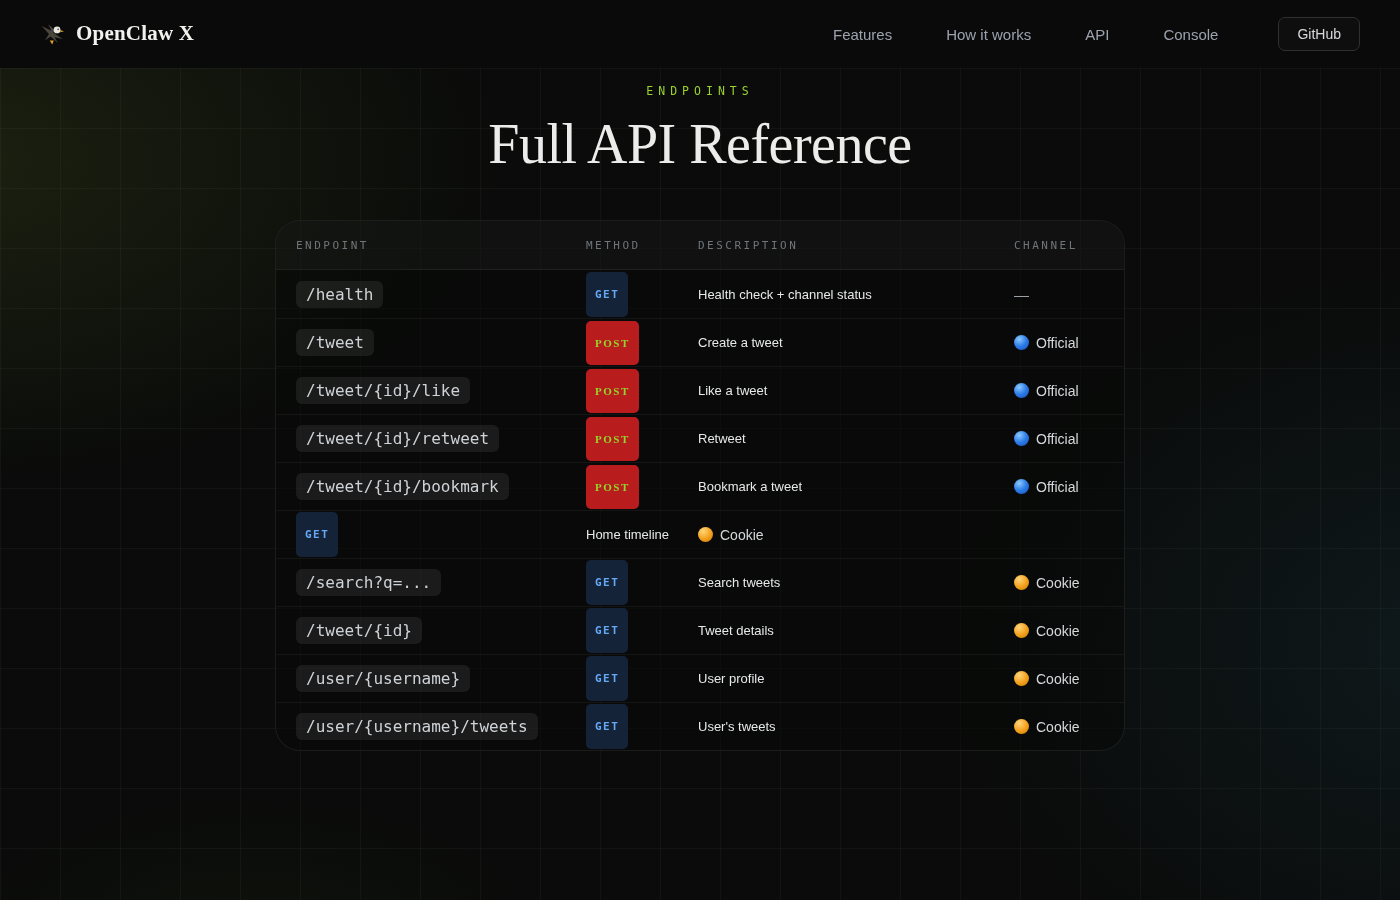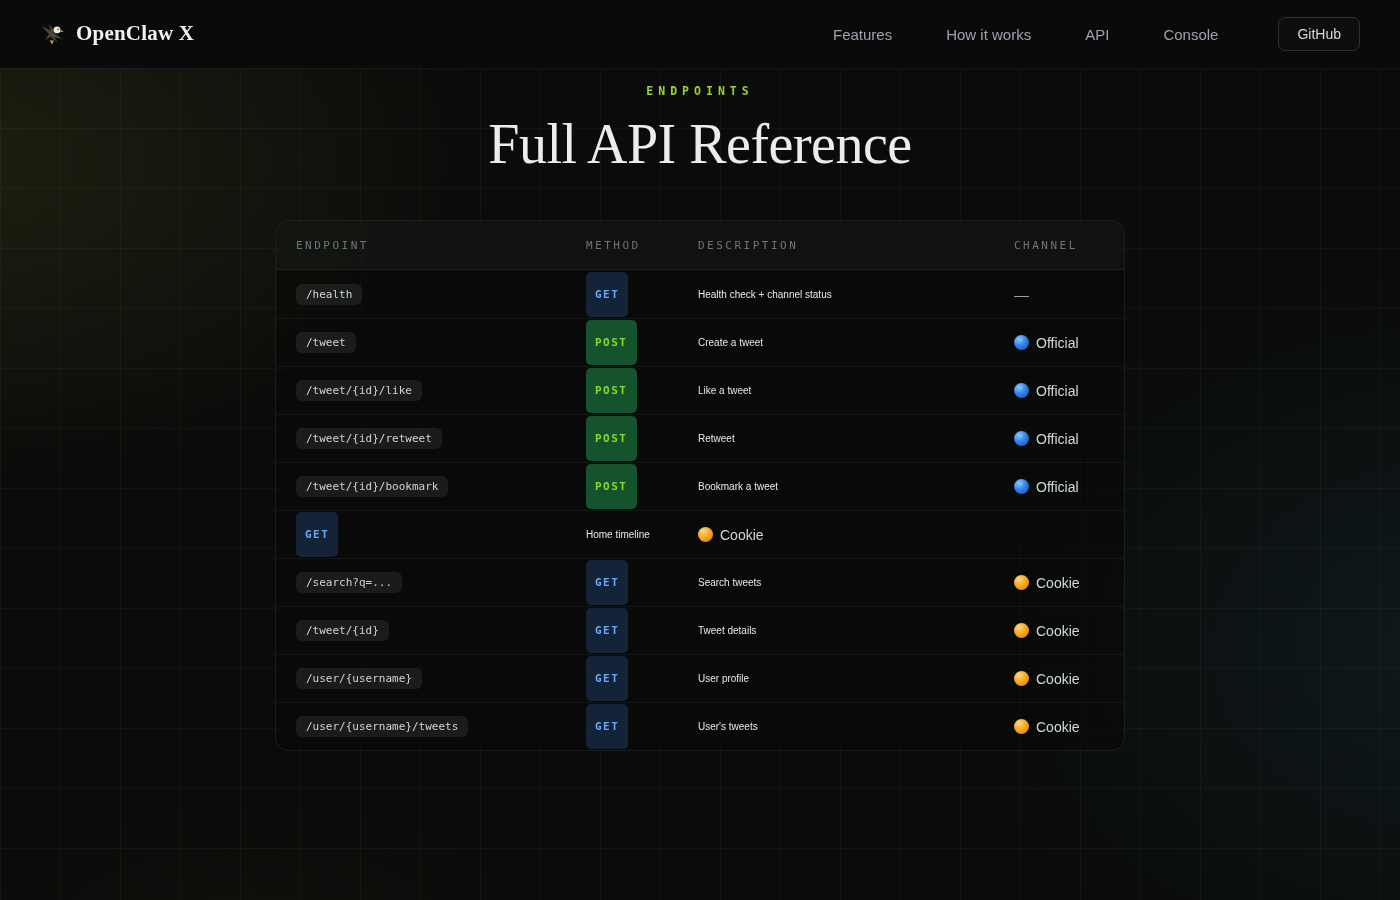--- a/index.html
+++ b/index.html
@@ -35,33 +35,33 @@
   .github-btn {
     margin-left:6px; font-size:14px; color:#d9d9dc;
     border:1px solid #303033; border-radius:7px;
     padding:8px 18px; background:rgba(255,255,255,0.02); cursor:pointer;
   }
 
   
   .hero { text-align:center; margin-top:16px; }
   .eyebrow {
     font-family:"DejaVu Sans Mono","Liberation Mono",monospace;
-    font-size:11.5px; letter-spacing:5px; color:#9bd32f; font-weight:700;
+    font-size:11.5px; letter-spacing:5px; color:#9bd32f; font-weight:400;
   }
   .title {
     margin-top:14px;
     font-family:"Liberation Serif","DejaVu Serif",serif;
     font-weight:400; font-size:56px; letter-spacing:-0.5px; color:#ececea;
   }
 
   
   .api-table {
     width:850px; margin:44px auto 0;
     border:1px solid rgba(255,255,255,0.08);
-    border-radius:14px;
+    border-radius:25px;
     background:rgba(8,9,8,0.55);
     overflow:hidden;
   }
   .t-header {
     display:grid; grid-template-columns:290px 112px 316px 112px;
     padding-left:20px; height:49px; align-items:center;
     background:rgba(255,255,255,0.035);
     border-bottom:1px solid rgba(255,255,255,0.06);
   }
   .t-header span {
@@ -69,33 +69,33 @@
     font-size:11px; letter-spacing:2.5px; color:#70757c;
   }
   .t-row {
     display:grid; grid-template-columns:290px 112px 316px 112px;
     padding-left:20px; height:48px; align-items:center;
   }
   .t-row + .t-row { border-top:1px solid rgba(255,255,255,0.05); }
   .code-chip {
     display:inline-block; justify-self:start;
     font-family:"DejaVu Sans Mono","Liberation Mono",monospace;
-    font-size:11px; color:#cfd3d7;
+    font-size:16px; color:#cfd3d7;
     background:rgba(255,255,255,0.075);
     border-radius:6px; padding:4px 10px;
   }
   .badge {
     display:inline-block; justify-self:start;
     font-family:"DejaVu Sans Mono","Liberation Mono",monospace;
     font-size:11px; font-weight:700; letter-spacing:1.5px;
     border-radius:5px; padding:16px 9px;
   }
   .badge.get  { background:#152338; color:#64a8f6; }
-  .badge.post { background:#14532d; color:#95d42e; }
-  .desc { font-size:10px; color:#e6e8ea; }
+  .badge.post { background:#b91c1c; color:#95d42e;font-family:Liberation Serif, serif; }
+  .desc { font-size:13px; color:#e6e8ea; }
   .channel { display:flex; align-items:center; gap:7px; font-size:14px; color:#d5d8db; }
   .dot { width:15px; height:15px; border-radius:50%; flex:none; }
   .dot.official { background:radial-gradient(circle at 35% 28%, #8cc9fb, #2f7ee8 48%, #1453c0 95%); }
   .dot.cookie   { background:radial-gradient(circle at 35% 28%, #ffd57d, #f5a623 48%, #cf7a00 95%); }
   .channel-dash { color:#9aa0a6; font-size:15px; }
 </style>
 </head>
 <body>
 
 <header class="nav">

